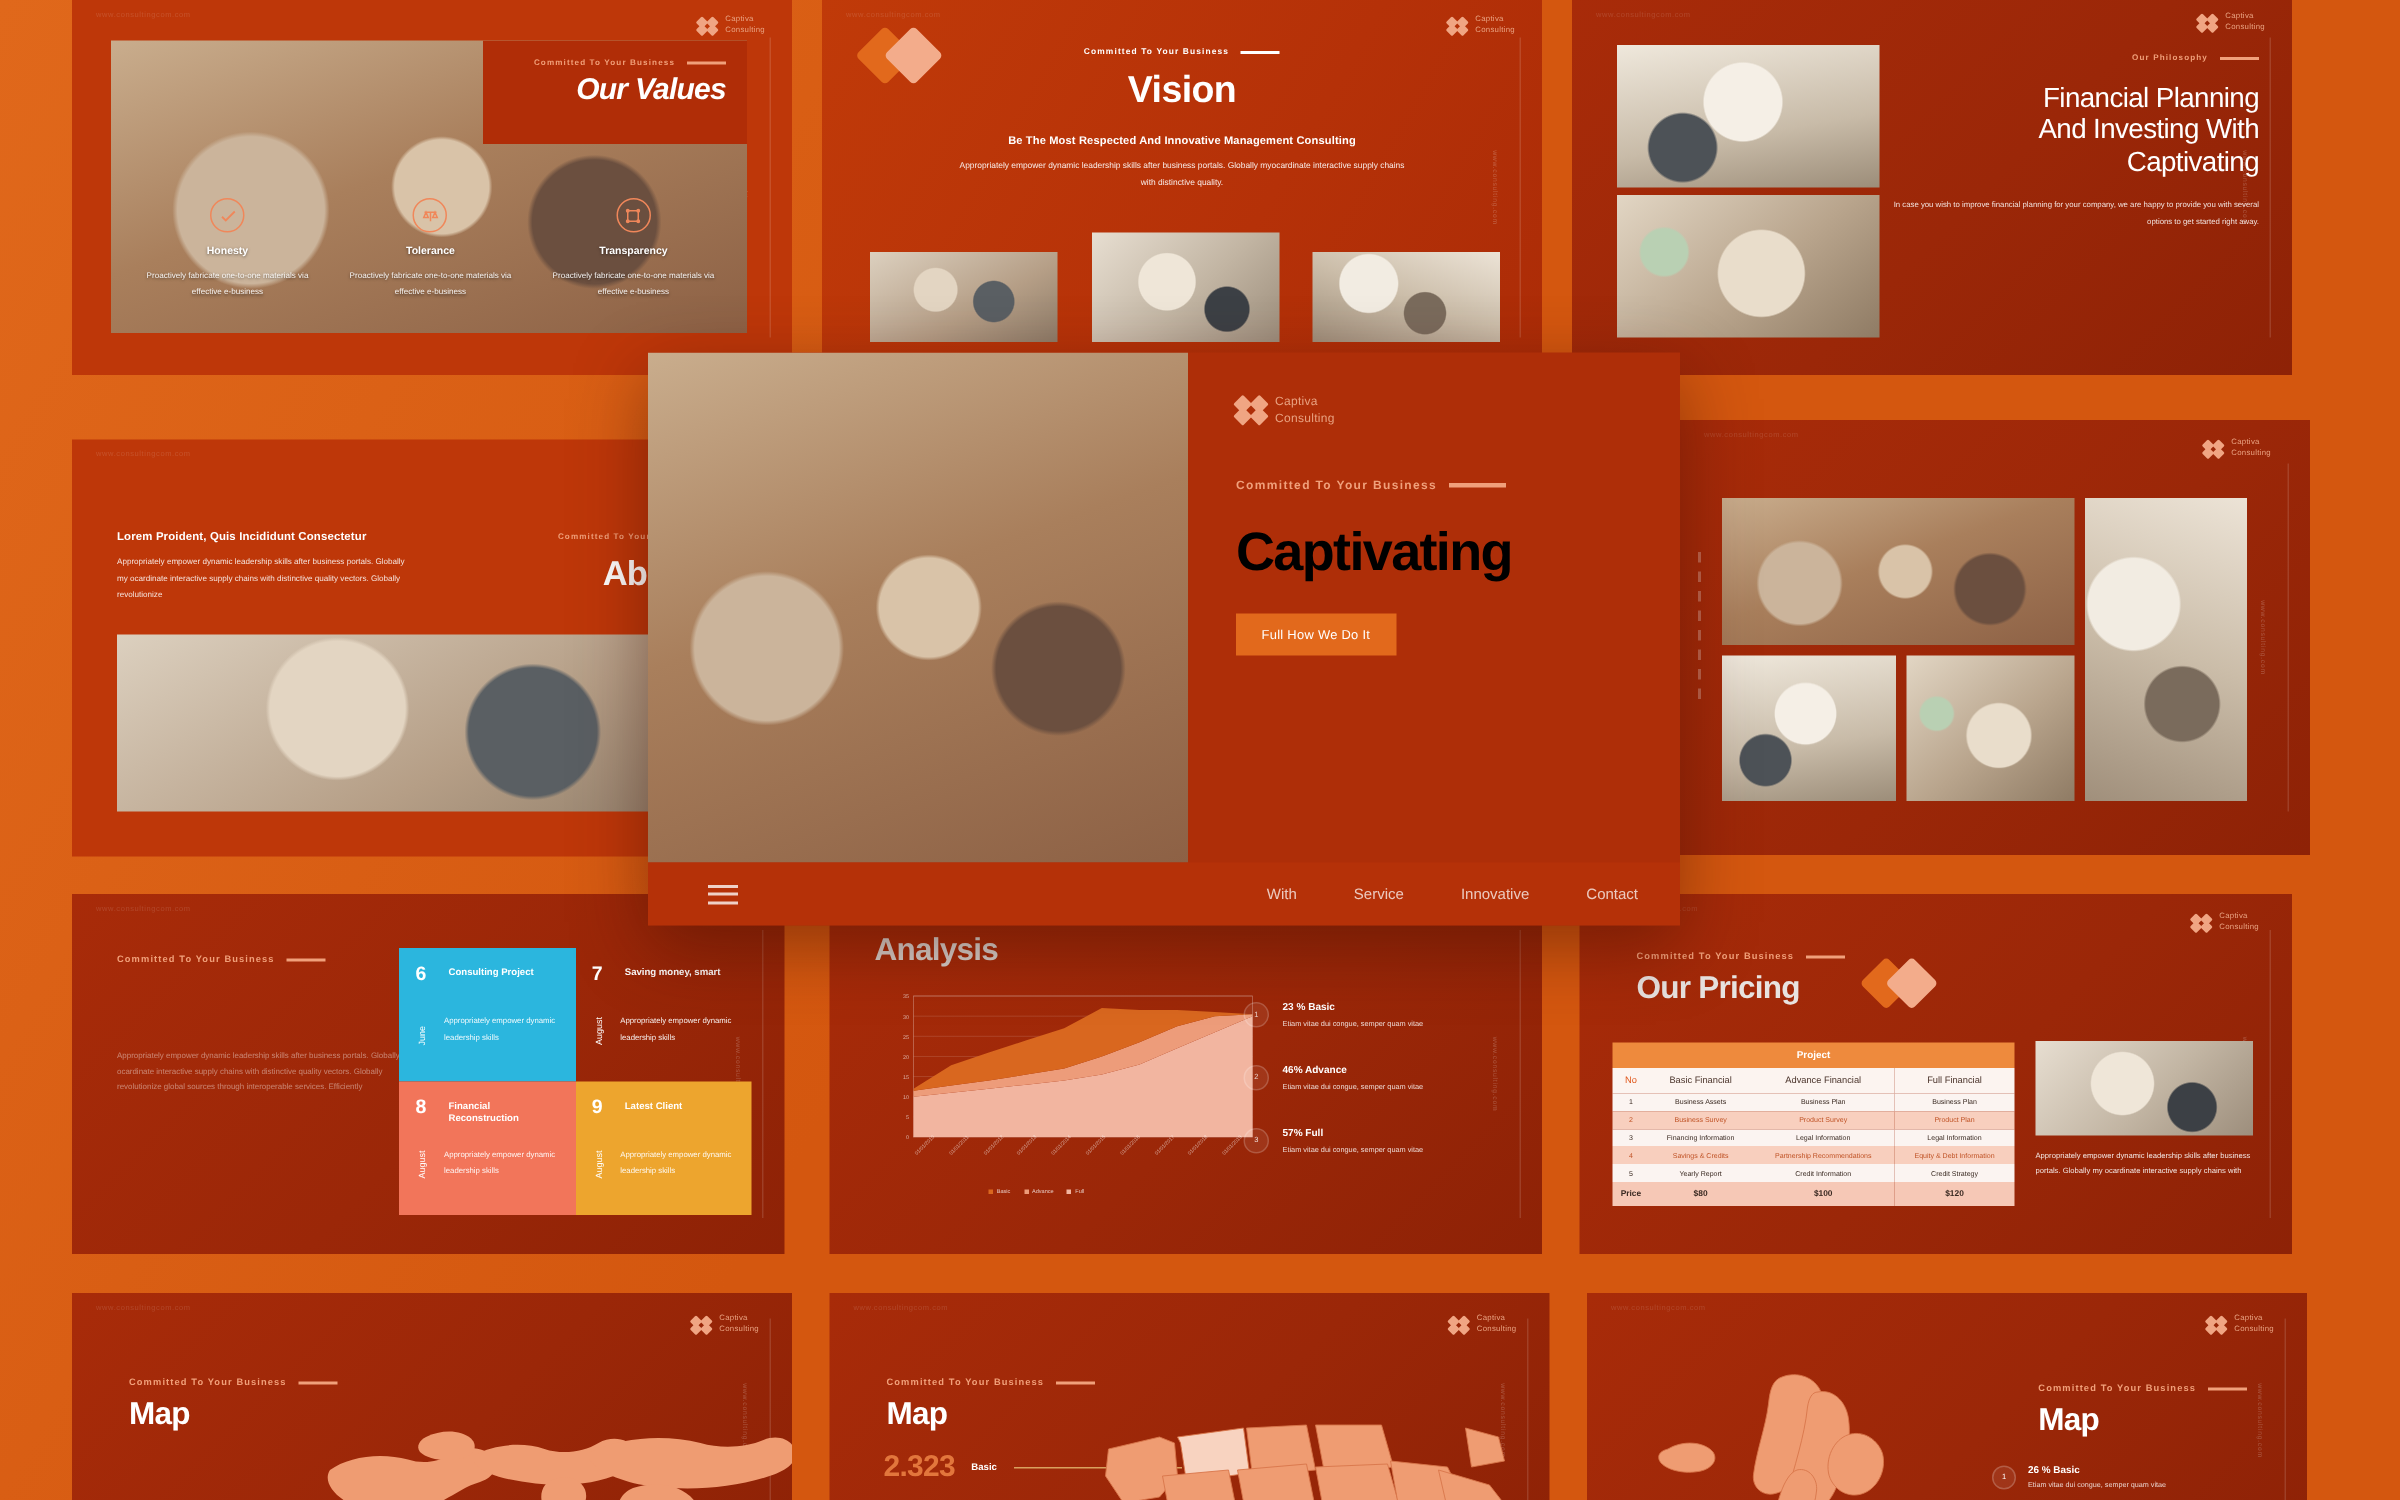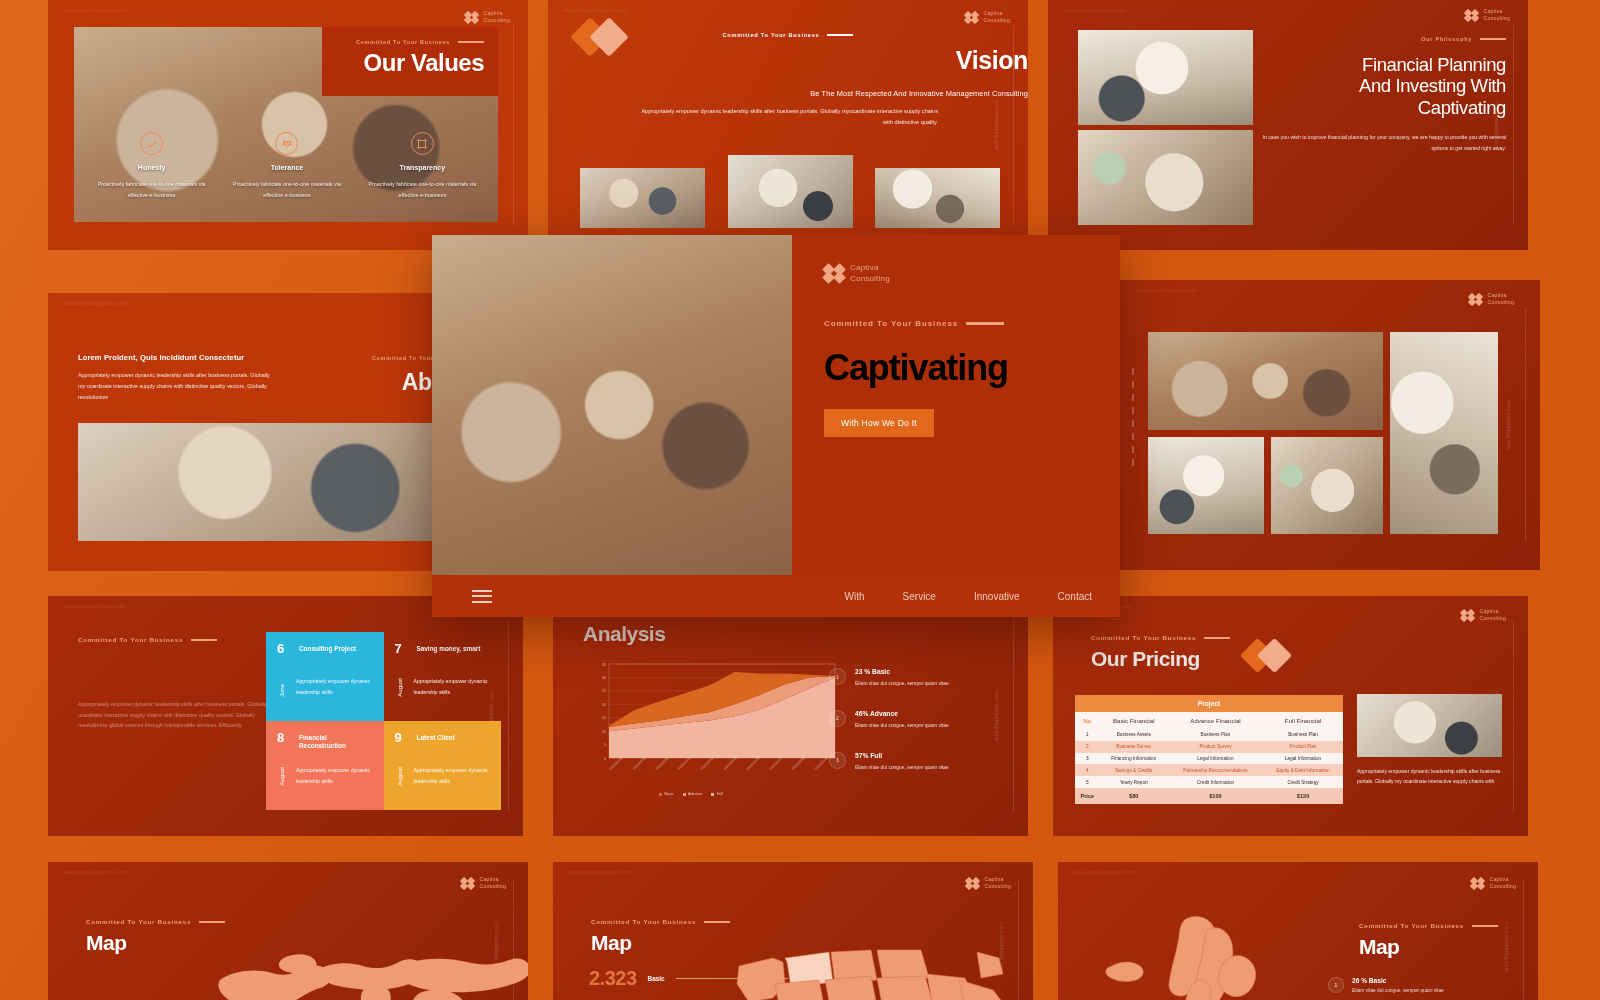--- a/index.html
+++ b/index.html
@@ -72,39 +72,39 @@
   .ofc6{background:
      radial-gradient(circle at 55% 55%, #e9ddcb 0 26%, transparent 27%),
      radial-gradient(circle at 18% 40%, #b9d0b3 0 10%, transparent 11%),
      linear-gradient(140deg,#e2d6c4 0%, #b9a58d 55%, #8f7b64 100%);}
 
   
   #s-values { left:48px; top:0px; width:480px; height:250px; }
   #s-values .hero { position:absolute; left:26px; top:27px; right:30px; bottom:28px; }
   #s-values .titlebox { position:absolute; right:0; top:0; width:176px; height:69px; background:#B02D07; padding:12px 14px 0 0; text-align:right;}
   #s-values .titlebox .eyebrow{ justify-content:flex-end; font-size:5.4px;}
-  #s-values h2 { font-size:24px; font-weight:800; margin-top:4px; letter-spacing:-.5px;}
+  #s-values h2 { font-size:20px; font-weight:800; margin-top:4px; letter-spacing:-.5px;font-style:italic;}
   .values-row { position:absolute; left:10px; right:8px; bottom:22px; display:flex; }
   .value-col { flex:1; text-align:center; padding:0 10px;}
   .v-circle { width:23px;height:23px;border:1.4px solid #F0875A;border-radius:50%;margin:0 auto 9px;display:flex;align-items:center;justify-content:center;}
   .v-circle svg{width:12px;height:12px;}
   .value-col .vt { font-size:7px; font-weight:800; margin-bottom:8px; text-shadow:0 1px 2px rgba(0,0,0,.5);}
   .value-col .vd { font-size:5.4px; line-height:1.9; color:rgba(255,255,255,.92); text-shadow:0 1px 2px rgba(0,0,0,.5);}
 
   
   #s-vision { left:548px; top:0px; width:480px; height:250px; background:linear-gradient(120deg,#C03A09 0%, #B53108 60%, #AC2C07 100%); }
   #s-vision .bigdmd { position:absolute; left:28px; top:20px; width:56px; height:36px;}
   #s-vision .bigdmd i { position:absolute; display:block; width:28px;height:28px;transform:rotate(45deg);border-radius:3px;}
   #s-vision .bigdmd i.k1{left:0;top:3px;background:#E2691C;}
   #s-vision .bigdmd i.k2{left:19px;top:3px;background:#F3AC8B;}
-  #s-vision .center { position:absolute; left:0; right:0; top:32px; text-align:right;}
+  #s-vision .center { position:absolute; left:0; right:0; top:32px; text-align:center;}
   #s-vision .eyebrow{ justify-content:center; color:#FFFFFF; font-size:5.6px;}
   #s-vision .eyebrow .dash{background:#fff;}
   #s-vision h2 { font-size:25px; font-weight:800; margin-top:8px; letter-spacing:-.4px;}
-  #s-vision .sub { font-size:7.4px; font-weight:400; margin-top:14px; letter-spacing:.1px;}
+  #s-vision .sub { font-size:7.4px; font-weight:700; margin-top:14px; letter-spacing:.1px;}
   #s-vision .para { font-size:5.6px; line-height:2.05; margin-top:8px; color:rgba(255,255,255,.9);}
   #s-vision .strip { position:absolute; bottom:22px; left:32px; right:28px; display:flex; align-items:flex-end; justify-content:space-between;}
   #s-vision .strip .ph{ width:125px;height:60px;}
   #s-vision .strip .ph.mid{ height:73px; }
 
   
   #s-fin { left:1048px; top:0px; width:480px; height:250px; }
   #s-fin .left { position:absolute; left:30px; top:30px; width:175px;}
   #s-fin .left .ph { width:100%; height:95px; margin-bottom:5px;}
   #s-fin .right { position:absolute; right:22px; top:36px; width:255px; text-align:right;}
@@ -758,21 +758,21 @@
         <span>Captiva</span><br><span>Consulting</span>
       </span>
     </div>
     <div class="eyebrow">
       <span>Committed To Your Business</span>
         <i class="dash"></i>
     </div>
     <h1>
       <span>Captivating</span><br>
     </h1>
-    <button class="cta">With How We Do It</button>
+    <button class="cta">Full How We Do It</button>
   </div>
 
   <div class="nav">
     <div class="burger">
         <i></i>
         <i></i>
         <i></i>
       </div>
     <div class="navlinks">
       <a>With</a>

